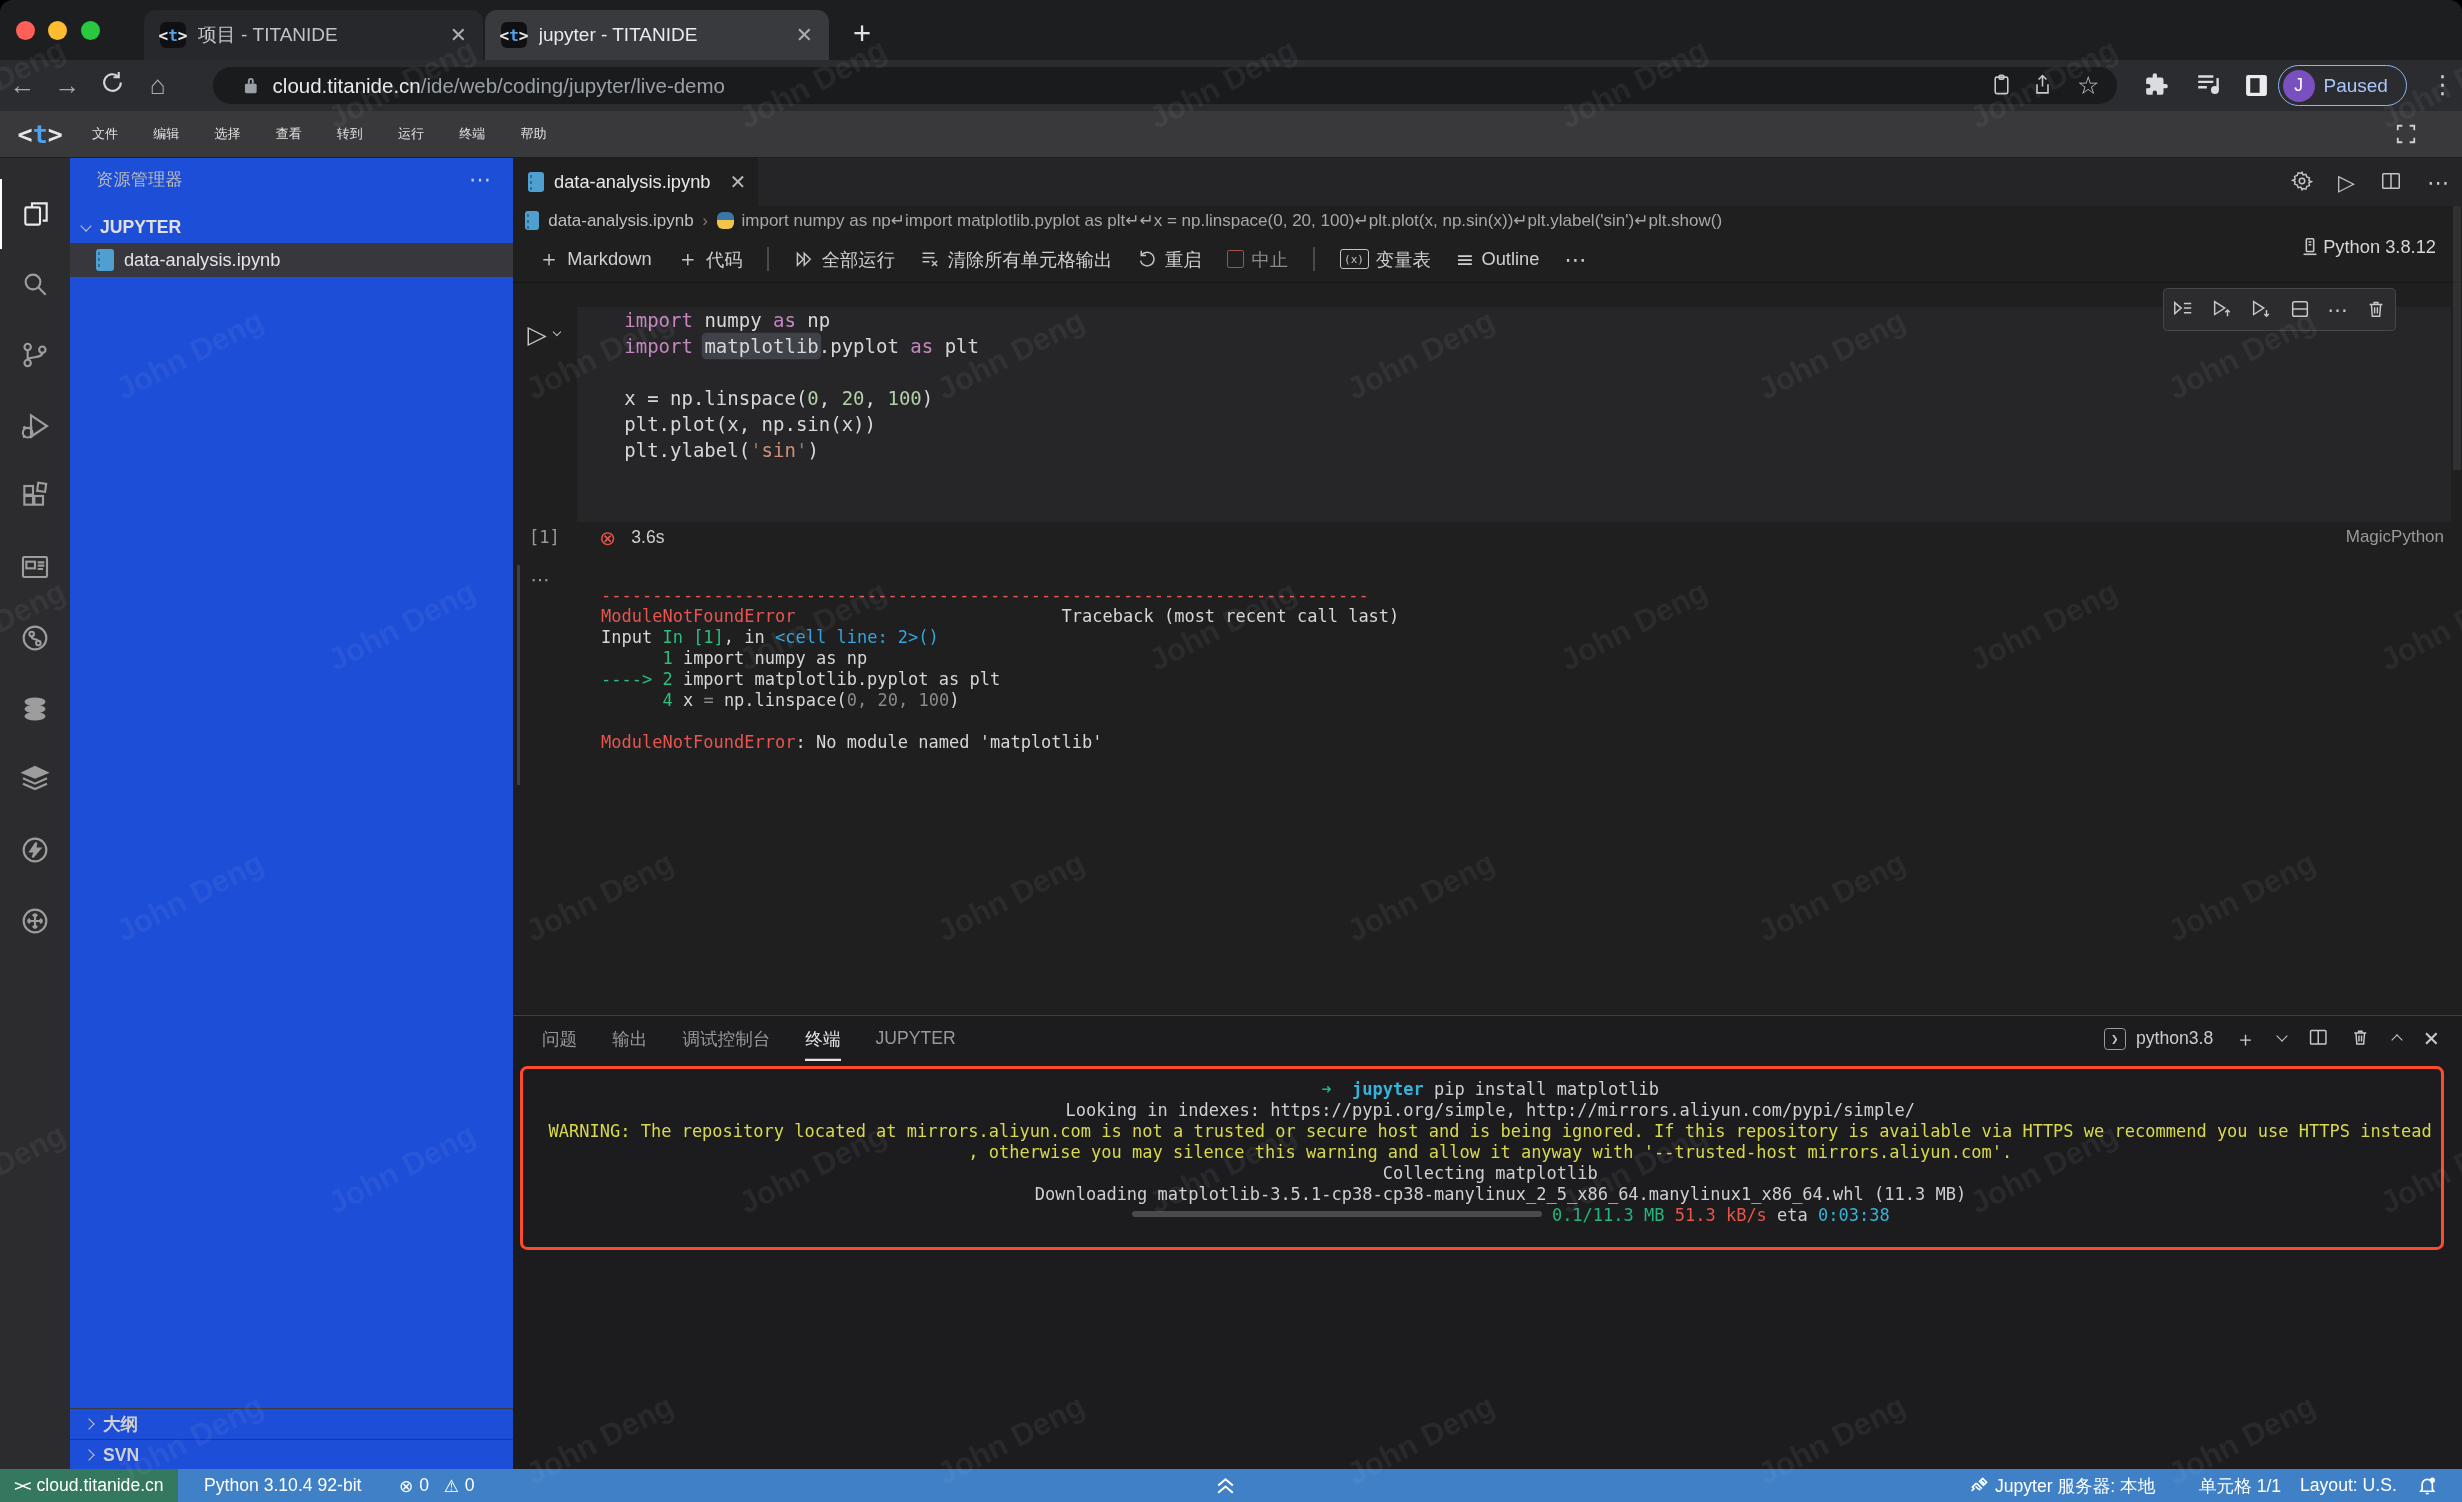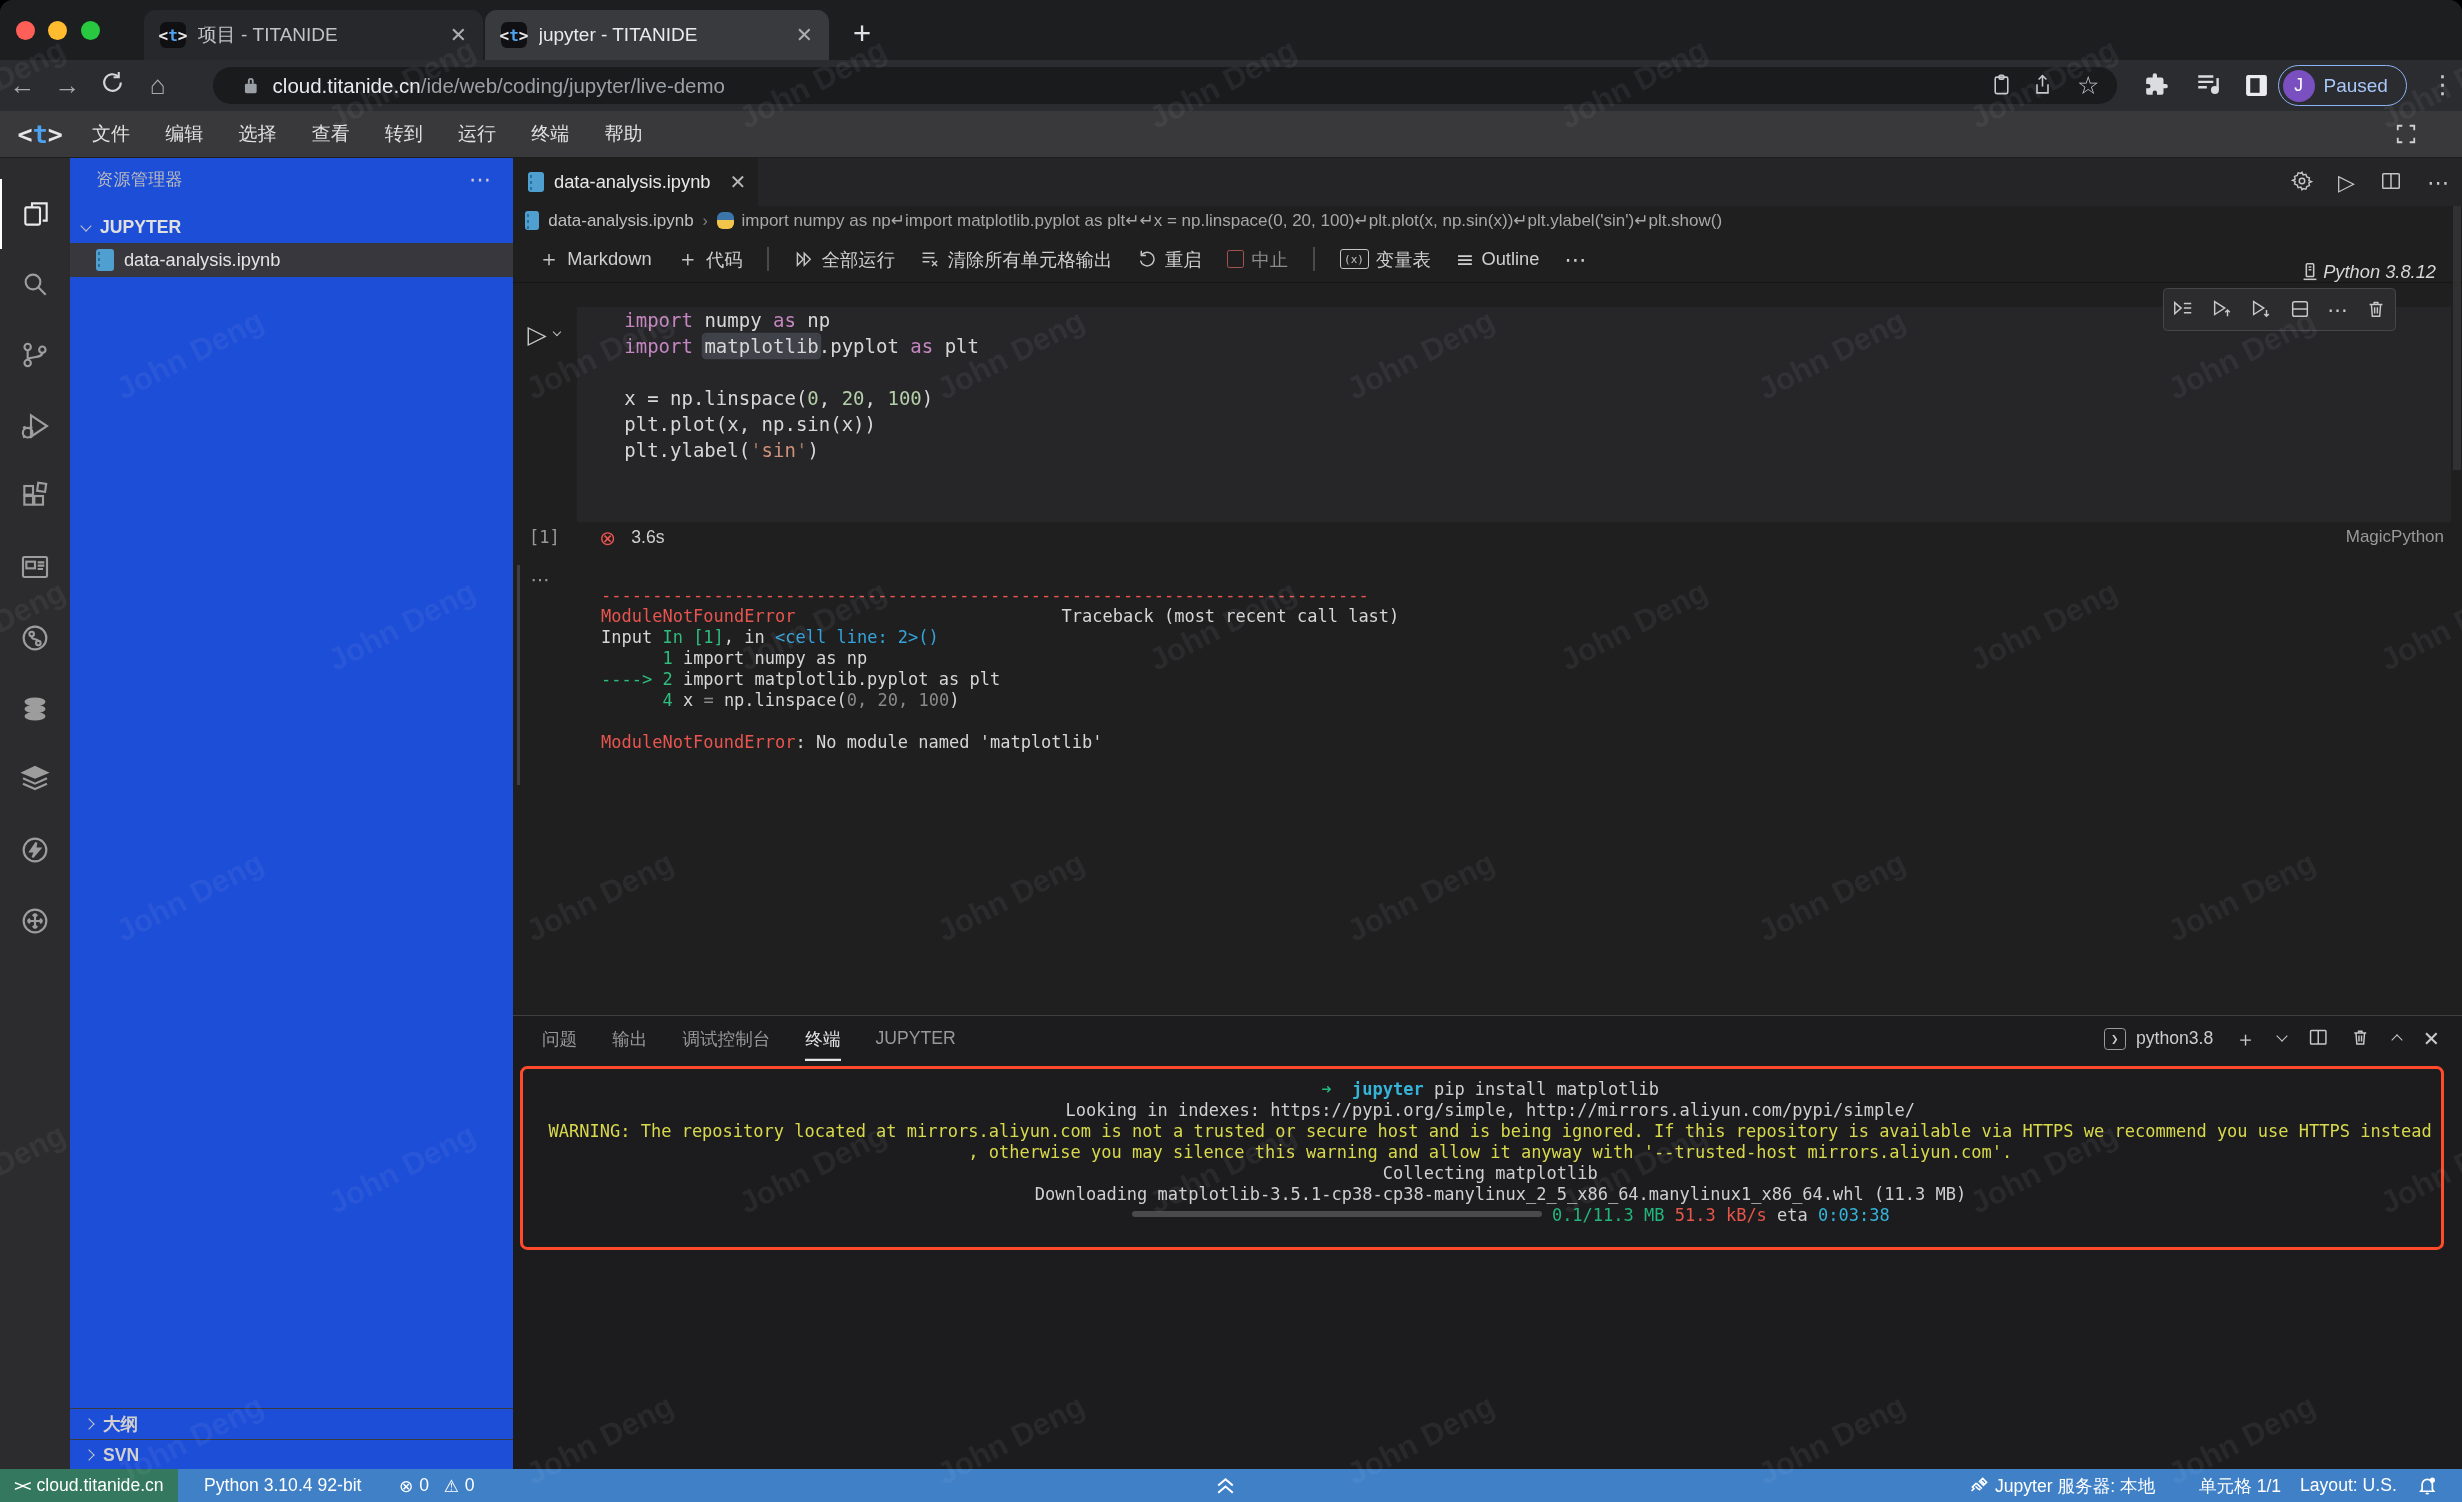--- a/index.html
+++ b/index.html
@@ -46,21 +46,21 @@
             display:flex; align-items:center; justify-content:center; font-size:17.6px; margin-left:3.7px; }
   .paused { color:#a8c7fa; font-size:19px; margin-left:8.8px; }
   .kebab { position:absolute; left:2430px; top:10.3px; font-size:25px; color:#c6c9cc; }
 
   
   .menubar { position:absolute; left:0; top:111px; width:2462px; height:46px; background:#39393b;
              display:flex; align-items:center; }
   .ide-logo { font-family:"DejaVu Sans Mono", monospace; font-size:25px; color:#e6e6e6;
               font-weight:700; margin-left:17.6px; }
   .ide-logo b { color:#4ea3f1; }
-  .menu-item { font-size:19px; color:#e0e0e0; padding:0 17.6px; }
+  .menu-item { font-size:13px; color:#e0e0e0; padding:0 17.6px; }
   .fsico { position:absolute; left:2395px; top:11.7px; }
 
   
   .activitybar { position:absolute; left:0; top:158px; width:70px; height:1312px; background:#2c2c2e; }
   .act-item { position:absolute; left:0; width:70px; height:70px; display:flex; align-items:center; justify-content:center; }
   .act-item.active { border-left:2.9px solid #fff; }
   .act-item svg { width:32px; height:32px; stroke:#9d9d9d; fill:none; stroke-width:1.6; }
   .act-item.active svg { stroke:#e9e9e9; }
 
   
@@ -111,21 +111,21 @@
   .nbt { display:flex; align-items:center; gap:7.3px; margin-left:25px; font-size:18.3px; color:#cfcfcf;
          white-space:nowrap; }
   .nbt .plus { font-size:22px; color:#c5c5c5; }
   .nbt-sep { width:1.5px; height:23.5px; background:#4a4a4c; margin-left:25px; }
   .nbt svg { width:20.5px; height:20.5px; stroke:#c5c5c5; fill:none; stroke-width:1.7; }
   .stop-square { width:17.6px; height:17.6px; border:1.8px solid #a1544e; border-radius:2.2px; }
   .nbt.dim { color:#8b8b8b; }
   .varbox { width:29px; height:20.5px; border:1.5px solid #c5c5c5; border-radius:2.9px; font-size:11px;
             font-family:"DejaVu Sans Mono", monospace; display:flex; align-items:center; justify-content:center; color:#c5c5c5; }
   .uico { font-family:"DejaVu Sans", sans-serif; }
-  .kernel { position:absolute; right:26px; top:0; height:47px; display:flex; align-items:flex-end; gap:2px;font-style:italic; }
+  .kernel { position:absolute; right:26px; top:0; height:47px; display:flex; align-items:flex-start; gap:2px; }
   .kernel svg { width:22px; height:22px; stroke:#c9c9c9; fill:none; stroke-width:1.7; }
   .kernel-label { font-size:18.3px; color:#d6d6d6; }
 
   .edscroll { position:absolute; right:1.5px; top:48px; width:7.3px; height:264px; background:#3c3c3e; opacity:.65; }
 
   
   .cell-toolbar { position:absolute; left:1650px; top:130px; width:233px; height:43px; background:#2c2c2e;
                   border:1.5px solid #47474a; border-radius:4.4px; display:flex; align-items:center;
                   justify-content:space-around; z-index:5; }
   .cell-toolbar svg { width:22px; height:22px; stroke:#c8c8c8; fill:none; stroke-width:1.6; }

